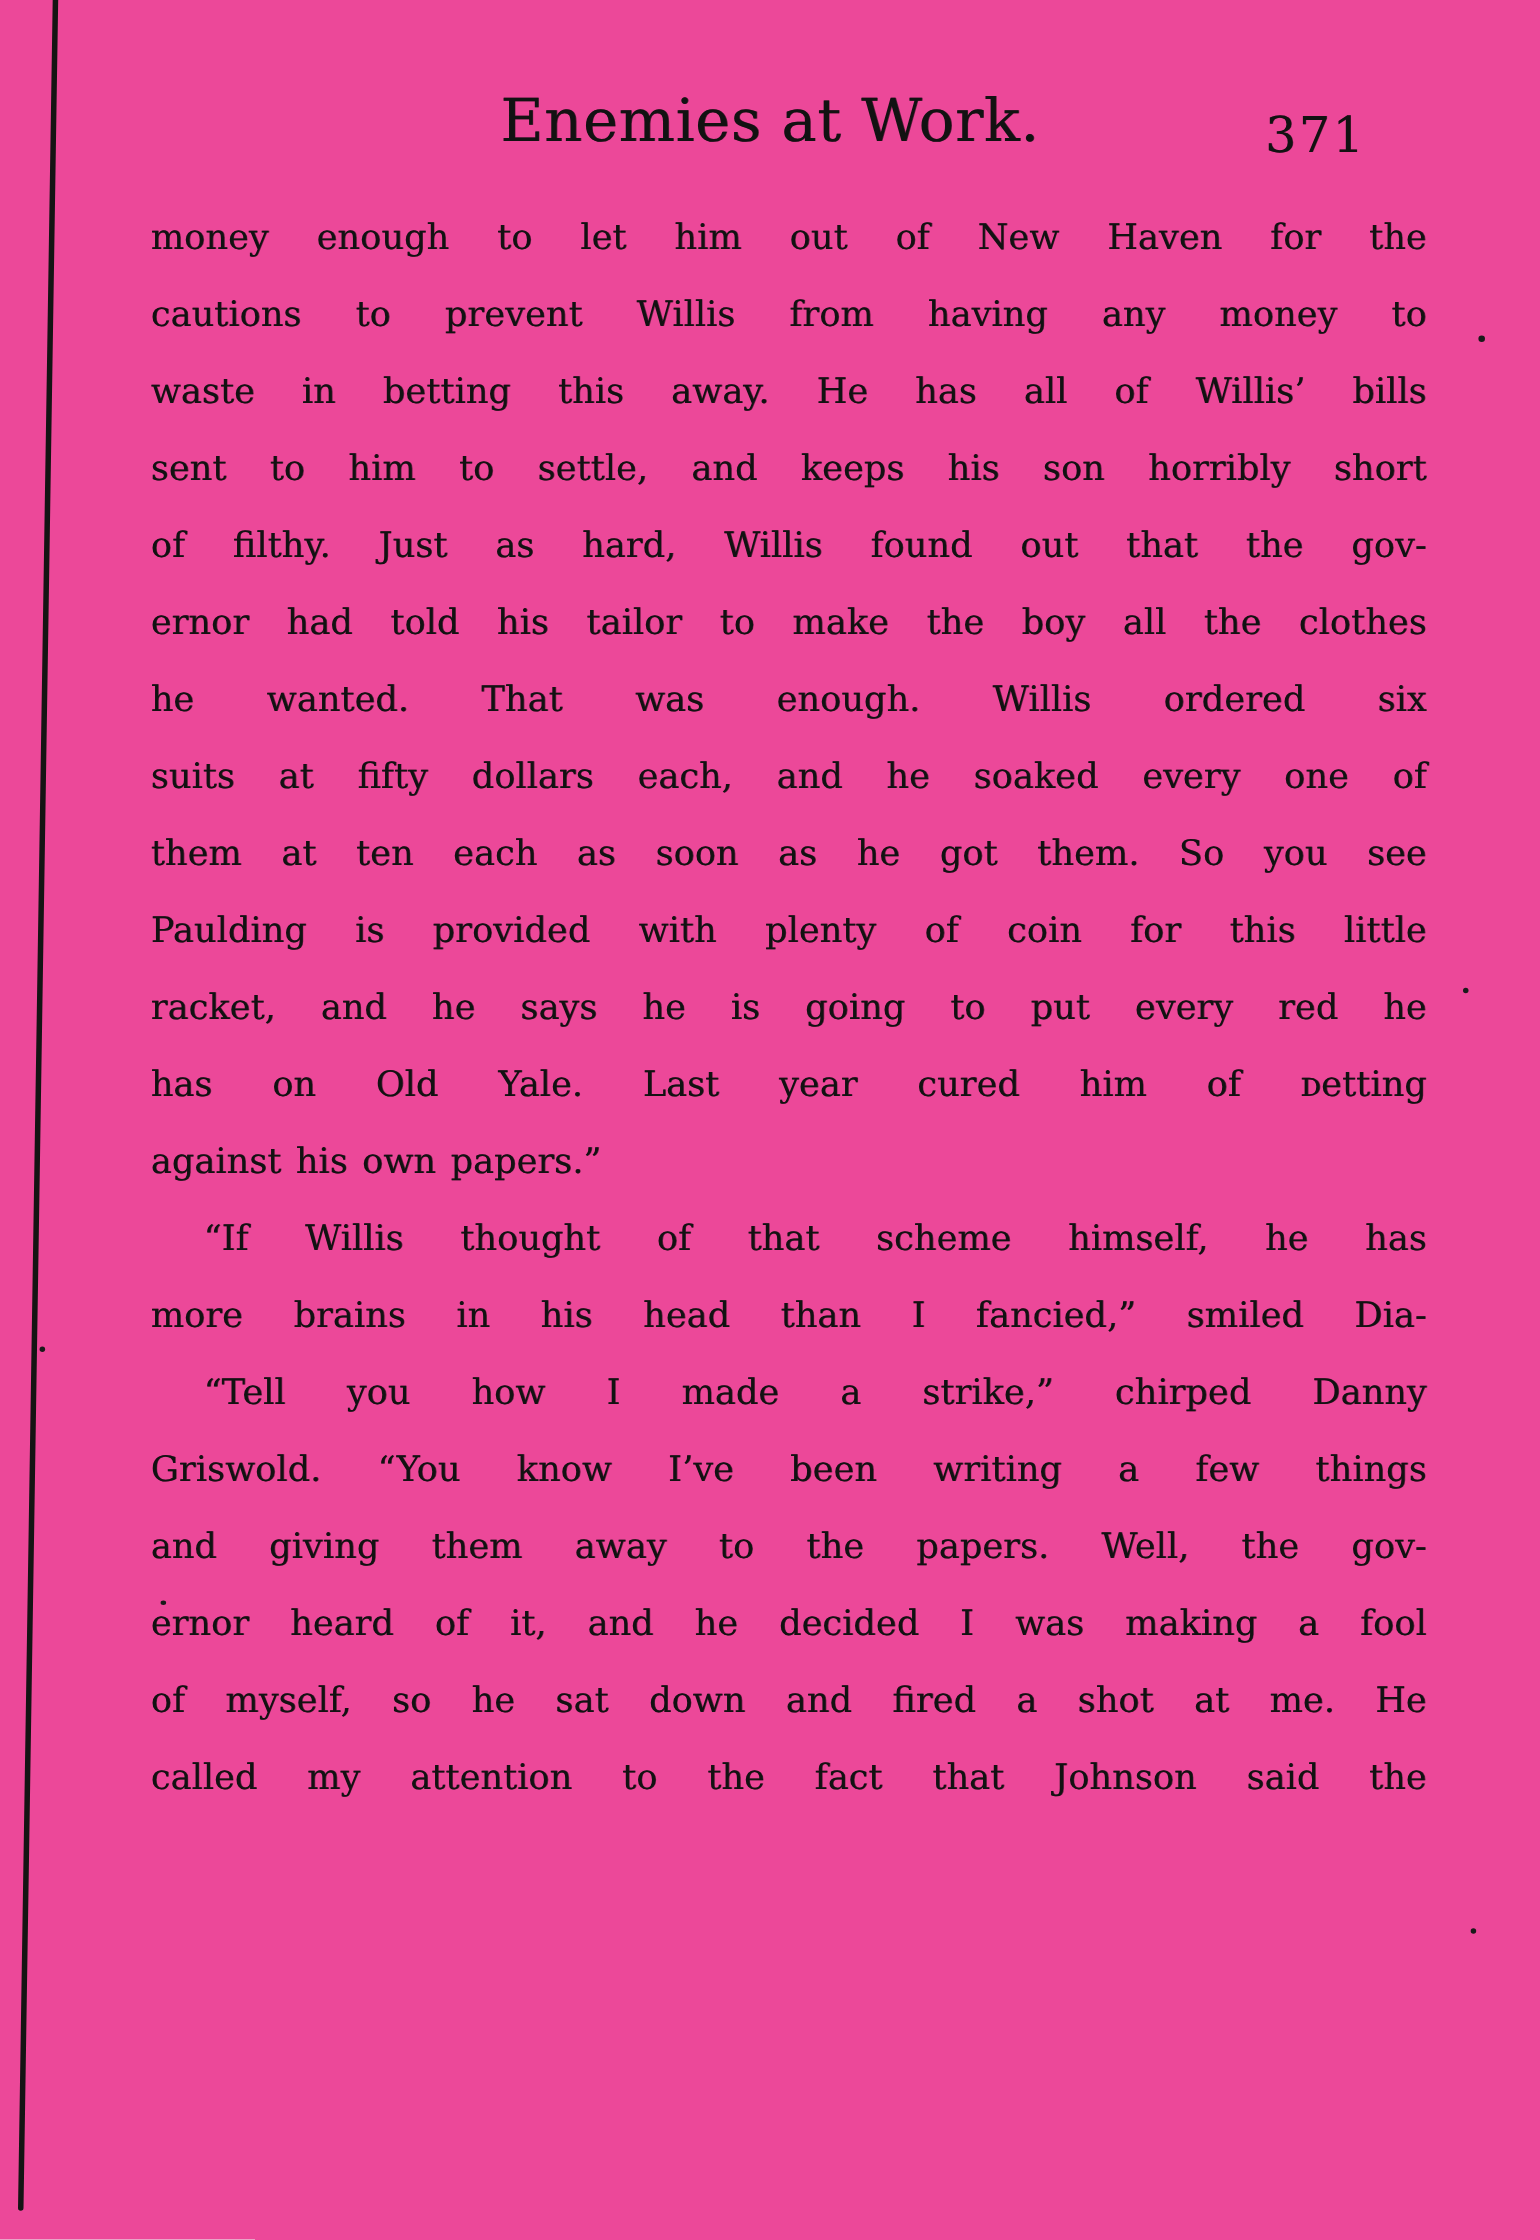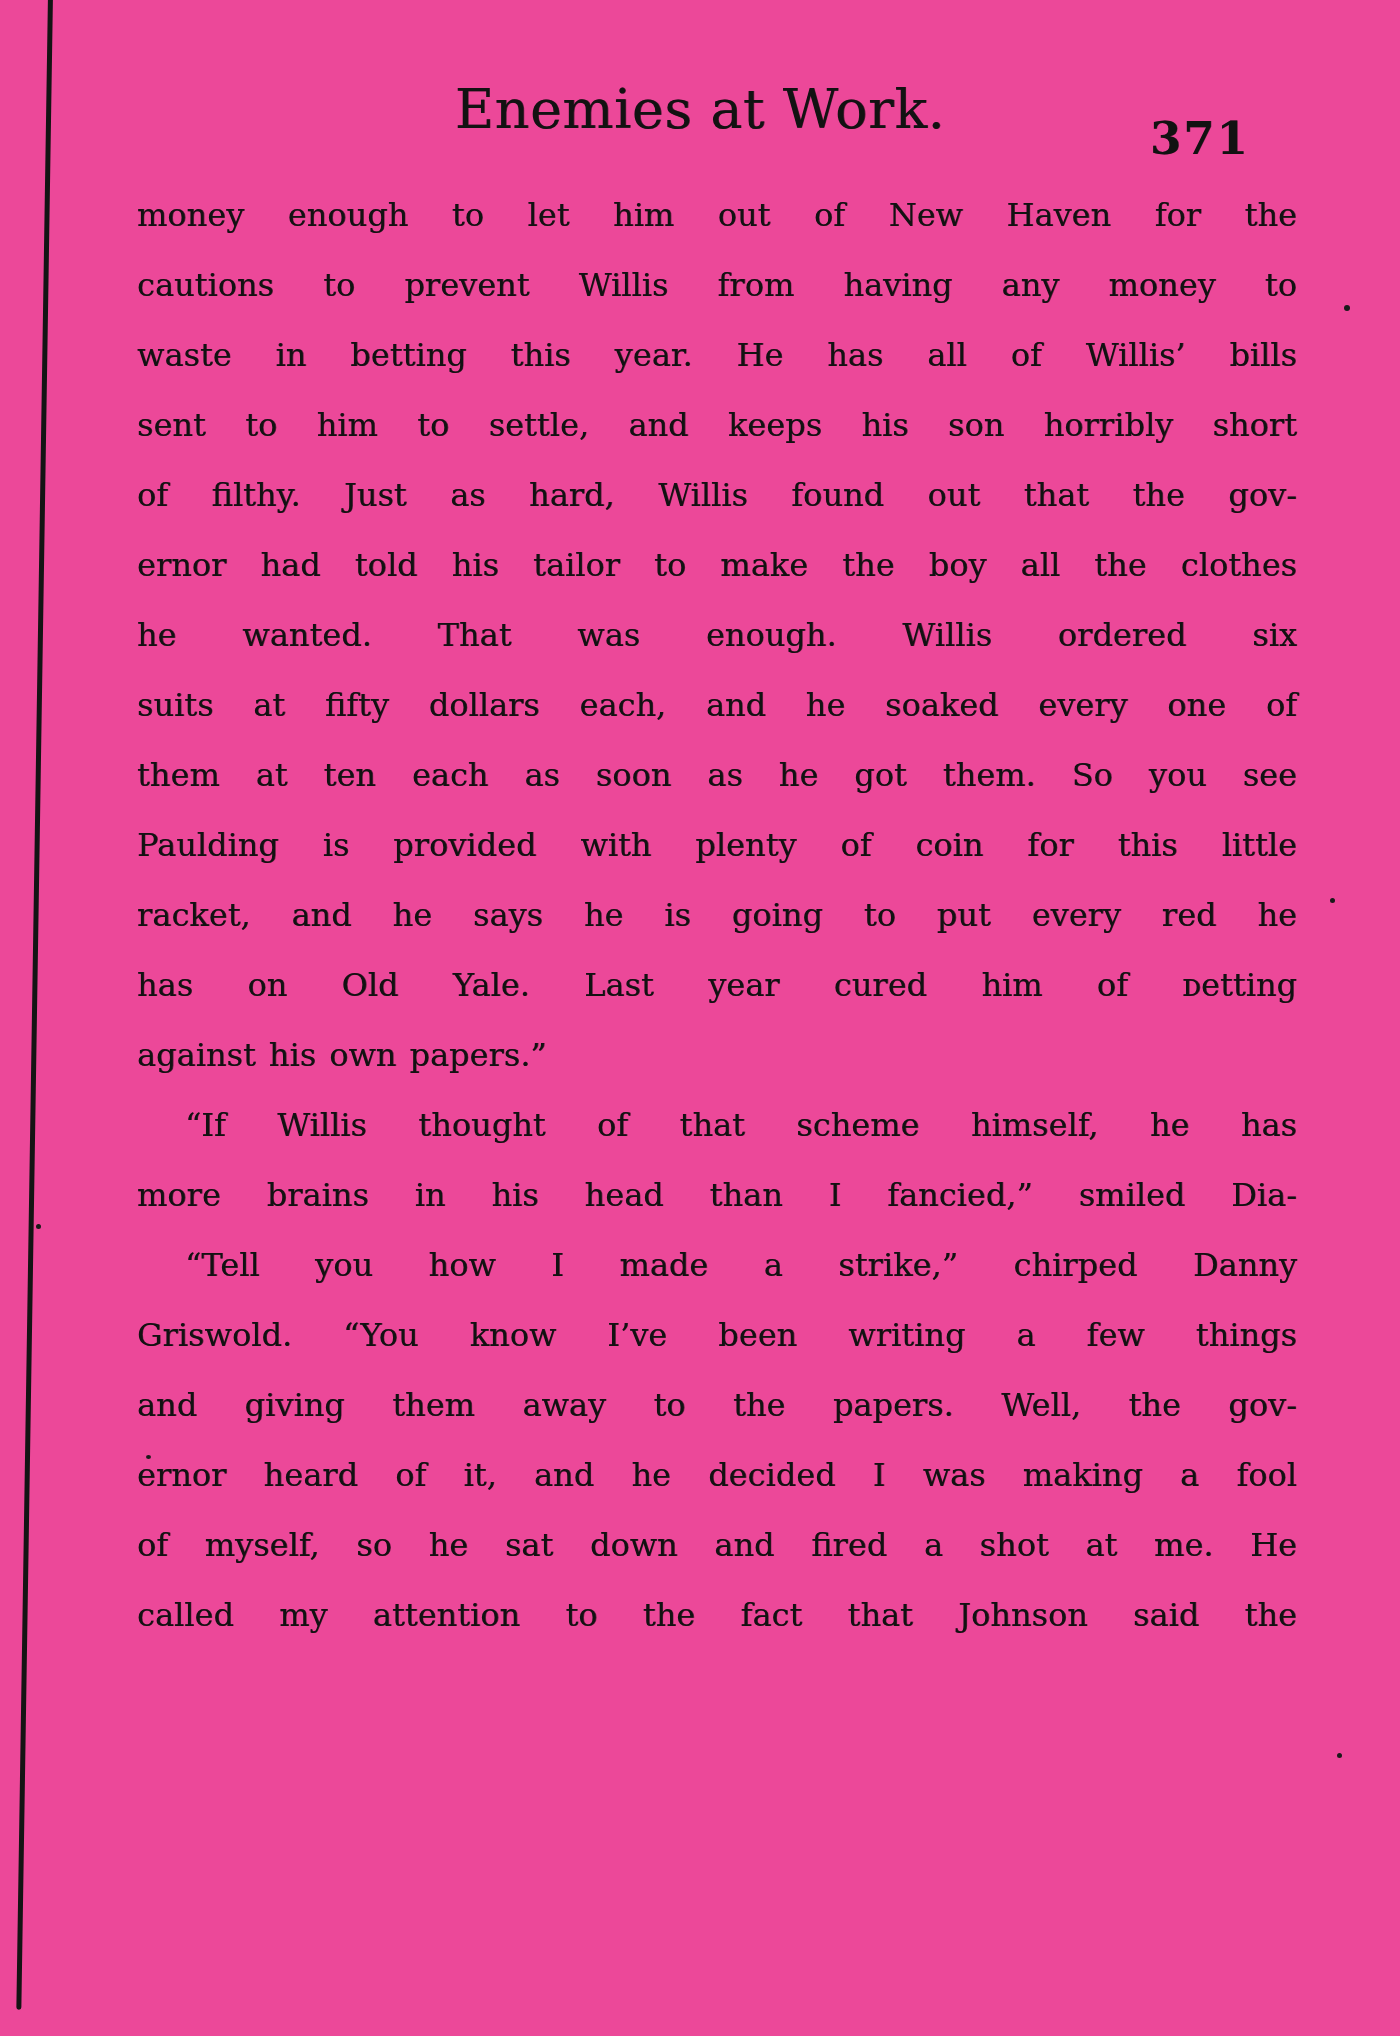--- a/index.html
+++ b/index.html
@@ -27,24 +27,23 @@
     text-align:center;
     font-size:54px;
     letter-spacing:0.5px;
     text-shadow:0.6px 0.3px 0 rgba(0,0,0,0.6);
     white-space:nowrap;
   }
   .page-number{
     position:absolute;
     top:96px;left:1150px;
     font-size:45px;
-    font-weight:bold;
+    font-weight:normal;
     letter-spacing:2px;
     text-shadow:0.4px 0.2px 0 rgba(0,0,0,0.5);
-    margin-top:16px;
   }
   .text-block{
     position:absolute;
     top:180px;left:137px;
     width:1160px;
     font-size:32px;
     line-height:70px;
     word-spacing:0.09em;
     text-shadow:0.6px 0.3px 0 rgba(0,0,0,0.55);
   }
@@ -74,21 +73,21 @@
 
   <div class="binding-line"></div>
 
   <div class="header-title">Enemies at Work.</div>
 
   <div class="page-number">371</div>
 
   <div class="text-block">
       <div class="line">money enough to let him out of New Haven for the</div>
       <div class="line">cautions to prevent Willis from having any money to</div>
-      <div class="line">waste in betting this year.  He has all of Willis’ bills</div>
+      <div class="line">waste in betting this away.  He has all of Willis’ bills</div>
       <div class="line">sent to him to settle, and keeps his son horribly short</div>
       <div class="line">of filthy.  Just as hard, Willis found out that the gov-</div>
       <div class="line">ernor had told his tailor to make the boy all the clothes</div>
       <div class="line">he wanted.  That was enough.  Willis ordered six</div>
       <div class="line">suits at fifty dollars each, and he soaked every one of</div>
       <div class="line">them at ten each as soon as he got them.  So you see</div>
       <div class="line">Paulding is provided with plenty of coin for this little</div>
       <div class="line">racket, and he says he is going to put every red he</div>
       <div class="line">has on Old Yale.  Last year cured him of ᴅetting</div>
       <div class="line para-end">against his own papers.”</div>

